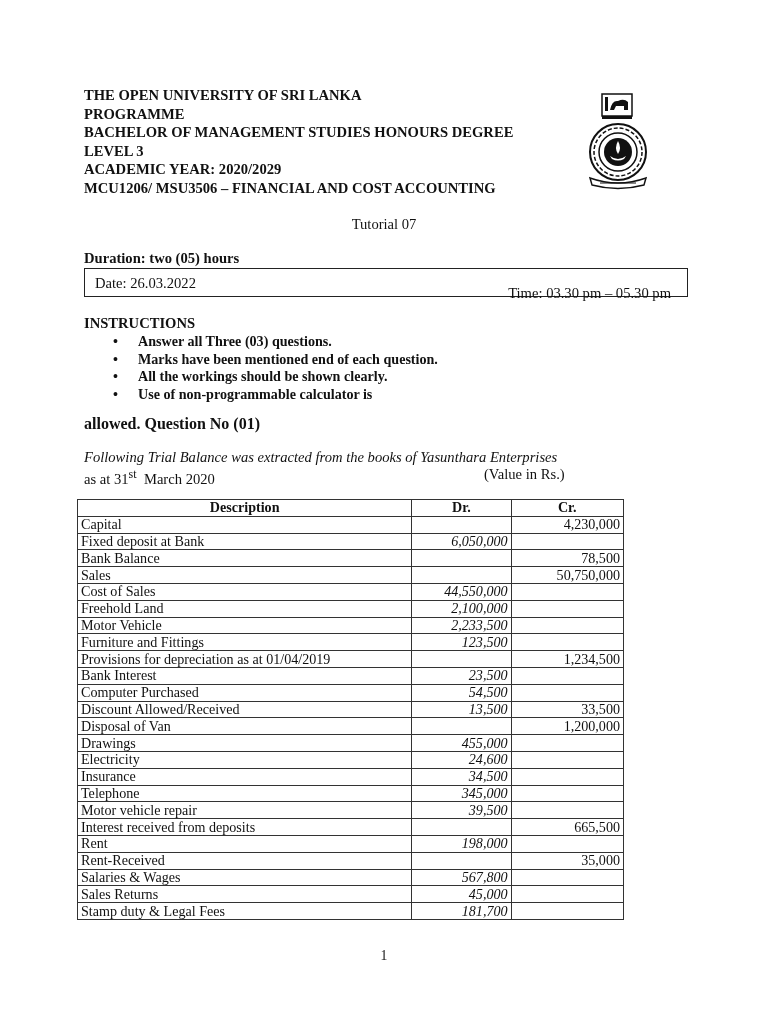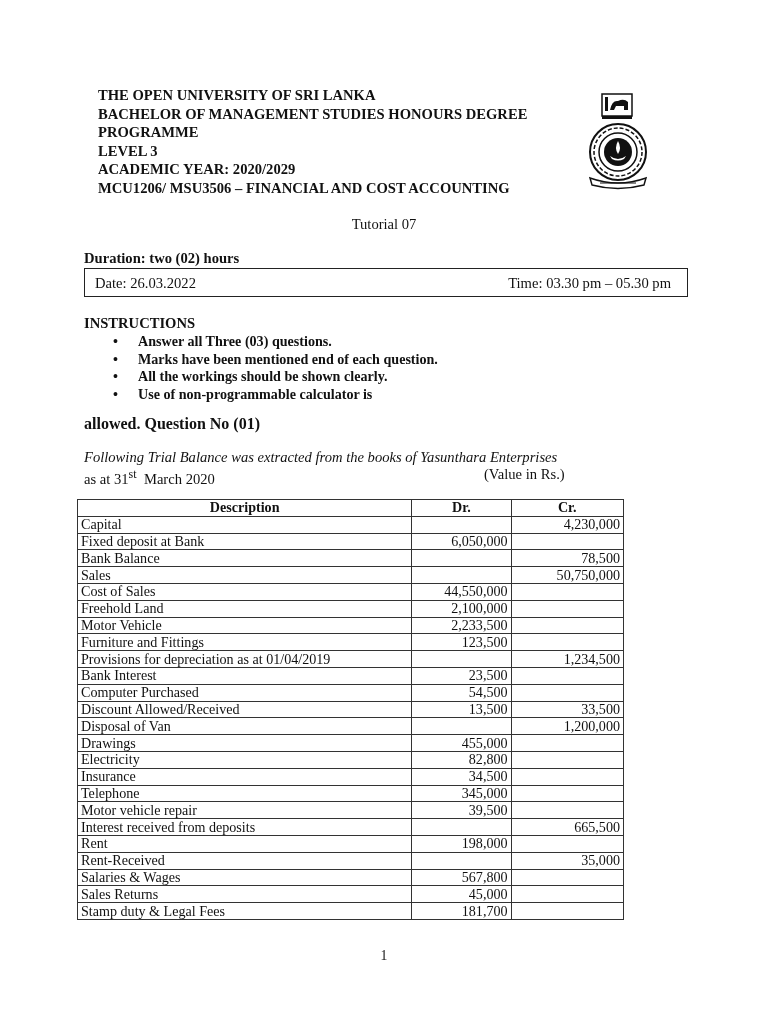--- a/index.html
+++ b/index.html
@@ -1,53 +1,53 @@
 <!DOCTYPE html>
 <html><head>
   <meta charset="utf-8">
   <style>
     html, body { margin: 0; padding: 0; background: #ffffff; }
     body { width: 768px; height: 1024px; position: relative; overflow: hidden; color: #111; font-family: "Liberation Serif", serif; }
     .page { position: absolute; left: 0; top: 0; width: 768px; height: 1024px; }
-    .hdr { position: absolute; left: 84px; top: 86px; font-weight: bold; font-size: 14.6px; line-height: 18.6px; margin-left: 14px; }
+    .hdr { position: absolute; left: 84px; top: 86px; font-weight: bold; font-size: 14.6px; line-height: 18.6px; }
     .hdr div { white-space: nowrap; }
     .logo { position: absolute; left: 584px; top: 92px; width: 68px; height: 100px; }
     .tutorial { position: absolute; left: 0; width: 768px; top: 216px; text-align: center; font-weight: normal; font-size: 14.6px; }
     .duration { position: absolute; left: 84px; top: 250px; font-weight: bold; font-size: 14.6px; }
     .datebox { position: absolute; left: 84px; top: 268px; width: 604px; height: 29px; border: 1.2px solid #222; box-sizing: border-box; font-weight: normal; font-size: 14.6px; }
     .datebox .d { position: absolute; left: 10px; top: 6px; }
-    .datebox .t { position: absolute; right: 16px; top: 6px; margin-left: 20px; }
+    .datebox .t { position: absolute; right: 16px; top: 16px; margin-left: 20px; }
     .instr-title { position: absolute; left: 84px; top: 315px; font-weight: bold; font-size: 14.6px; }
     .instr-list { position: absolute; left: 84px; top: 333px; font-weight: bold; font-size: 14.1px; line-height: 17.6px; }
     .instr-item { position: relative; height: 17.6px; white-space: nowrap; }
     .instr-item .bullet { position: absolute; left: 29px; top: 0; }
     .instr-item .txt { position: absolute; left: 54px; top: 0; }
     .allowed { position: absolute; left: 84px; top: 415px; font-weight: bold; font-size: 16px; }
     .intro { position: absolute; left: 84px; top: 449px; font-size: 14.6px; line-height: 17.4px; }
     .intro .l1 { white-space: nowrap; font-style: italic; }
     .intro .l2 { position: relative; width: 500px; white-space: nowrap; }
     .intro .l2 .val { position: absolute; left: 400px; top: 0; }
     sup { font-size: 12px; vertical-align: 6px; }
     table.tb { position: absolute; left: 77px; top: 499px; border-collapse: collapse; font-size: 14.1px; width: 547px; }
     table.tb td, table.tb th { border: 1px solid #333; padding: 0 3px; height: 15.8px; line-height: 15px; }
     table.tb th { font-weight: bold; text-align: center; }
     table.tb td.desc { width: 323px; text-align: left; }
-    table.tb td.num { width: 91px; text-align: right; }
+    table.tb td.num { width: 91px; text-align: right; font-style: italic; }
     table.tb td.numc { width: 104px; text-align: right; }
     .pagenum { position: absolute; left: 0; width: 768px; top: 948px; text-align: center; font-size: 13.6px; }
   </style>
 </head>
 <body>
 
 <div class="page">
 
   <div class="hdr">
     <div>THE OPEN UNIVERSITY OF SRI LANKA</div>
+    <div>PROGRAMME</div>
     <div>BACHELOR OF MANAGEMENT STUDIES HONOURS DEGREE</div>
-    <div>PROGRAMME</div>
     <div>LEVEL 3</div>
     <div>ACADEMIC YEAR: 2020/2029</div>
     <div>MCU1206/ MSU3506 – FINANCIAL AND COST ACCOUNTING</div>
   </div>
 
   <div class="logo">
     <svg width="68" height="100" viewBox="0 0 68 100">
 
       <rect x="18" y="2" width="30" height="22" fill="#fff" stroke="#111" stroke-width="1.5"></rect>
       <rect x="21" y="5" width="3" height="14" fill="#111"></rect>
@@ -62,21 +62,21 @@
       <path d="M34 49 Q38 56 34 62 Q30 56 34 49 Z" fill="#fff"></path>
       <path d="M26 64 Q34 70 42 64 L40 67 Q34 70 28 67 Z" fill="#fff"></path>
 
       <path d="M6 86 Q34 96 62 86 L60 93 Q34 100 8 93 Z" fill="#fff" stroke="#111" stroke-width="1.5"></path>
       <path d="M16 91 L52 91" stroke="#111" stroke-width="1"></path>
     </svg>
   </div>
 
   <div class="tutorial">Tutorial 07</div>
 
-  <div class="duration">Duration: two (02) hours</div>
+  <div class="duration">Duration: two (05) hours</div>
 
   <div class="datebox">
     <span class="d">Date: 26.03.2022</span>
     <span class="t">Time: 03.30 pm – 05.30 pm</span>
   </div>
 
   <div class="instr-title">INSTRUCTIONS</div>
   <div class="instr-list">
     <div class="instr-item">
       <span class="bullet">•</span>
@@ -180,21 +180,21 @@
           <td class="num"></td>
           <td class="numc">1,200,000</td>
         </tr>
         <tr>
           <td class="desc">Drawings</td>
           <td class="num">455,000</td>
           <td class="numc"></td>
         </tr>
         <tr>
           <td class="desc">Electricity</td>
-          <td class="num">82,800</td>
+          <td class="num">24,600</td>
           <td class="numc"></td>
         </tr>
         <tr>
           <td class="desc">Insurance</td>
           <td class="num">34,500</td>
           <td class="numc"></td>
         </tr>
         <tr>
           <td class="desc">Telephone</td>
           <td class="num">345,000</td>

